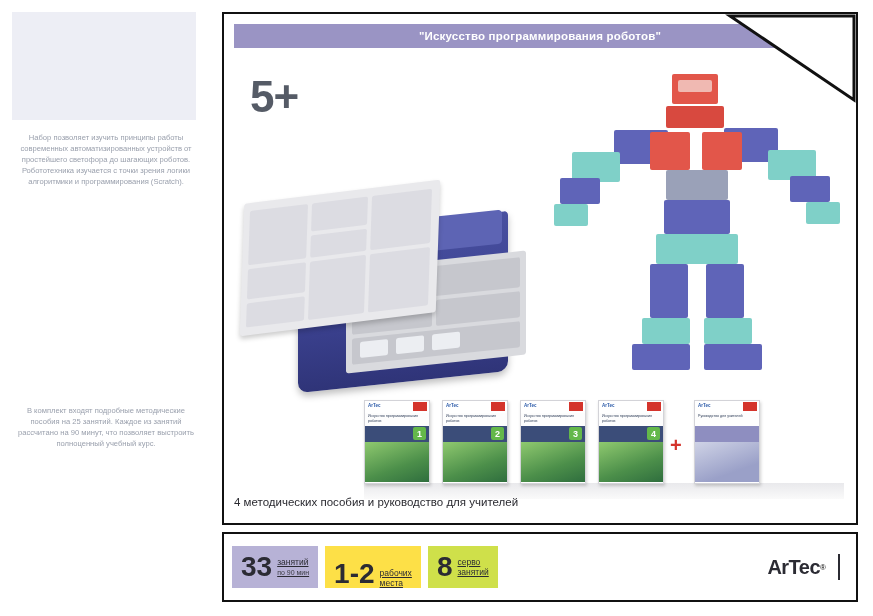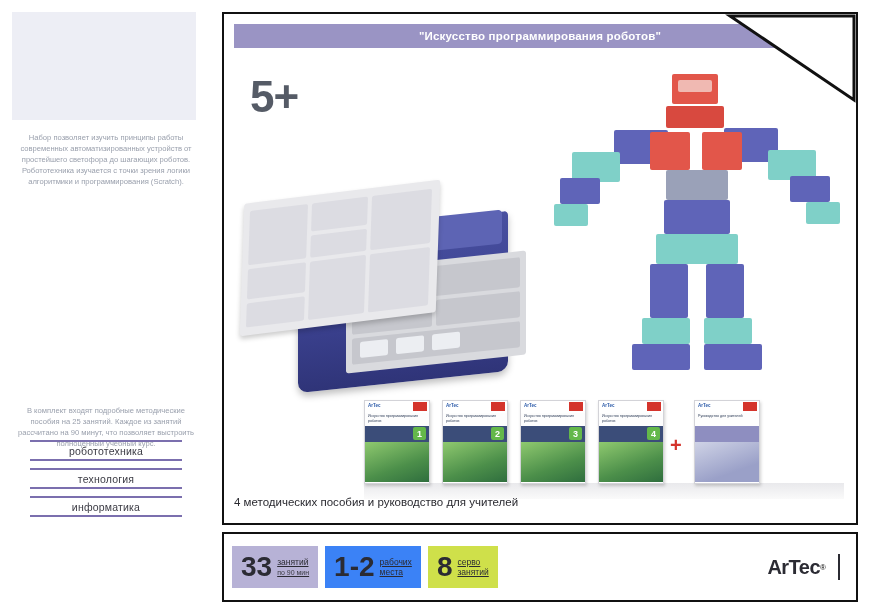--- a/index.html
+++ b/index.html
@@ -285,21 +285,21 @@
     margin-right: 5px;
   }
   .stat .small {
     font-size: 8.5px;
     color: #2b2b33;
     line-height: 10px;
     text-decoration: underline;
   }
   .stat .small .sub { font-size: 7px; color:#3a3a44; }
   .s-purple { background: #b7b2d6; }
-  .s-teal   { background: #3b82f6; }
+  .s-teal   { background: #fde047; align-items: flex-end; }
   .s-lime   { background: #cfe04a; }
 
   .brand {
     margin-left: auto;
     margin-right: 16px;
     display: flex;
     align-items: center;
   }
   .brand-text {
     font-size: 20px;
@@ -317,25 +317,20 @@
 <body>
 
 <div class="left-col">
 
   <div class="left-swatch"></div>
 
   <div class="left-text-block left-text-1">Набор позволяет изучить принципы работы современных автоматизированных устройств от простейшего светофора до шагающих роботов. Робототехника изучается с точки зрения логики алгоритмики и программирования (Scratch).</div>
 
   <div class="left-text-block left-text-2">В комплект входят подробные методические пособия на 25 занятий. Каждое из занятий рассчитано на 90 минут, что позволяет выстроить полноценный учебный курс.</div>
 
-  <div class="tag-list">
-    <div class="tag">робототехника</div>
-    <div class="tag">технология</div>
-    <div class="tag">информатика</div>
-  </div>
 </div>
 
 <div class="poster">
 
   <div class="poster-frame">
 
     <div class="title-bar">
       <span class="title-text">"Искусство программирования роботов"</span>
     </div>
 

